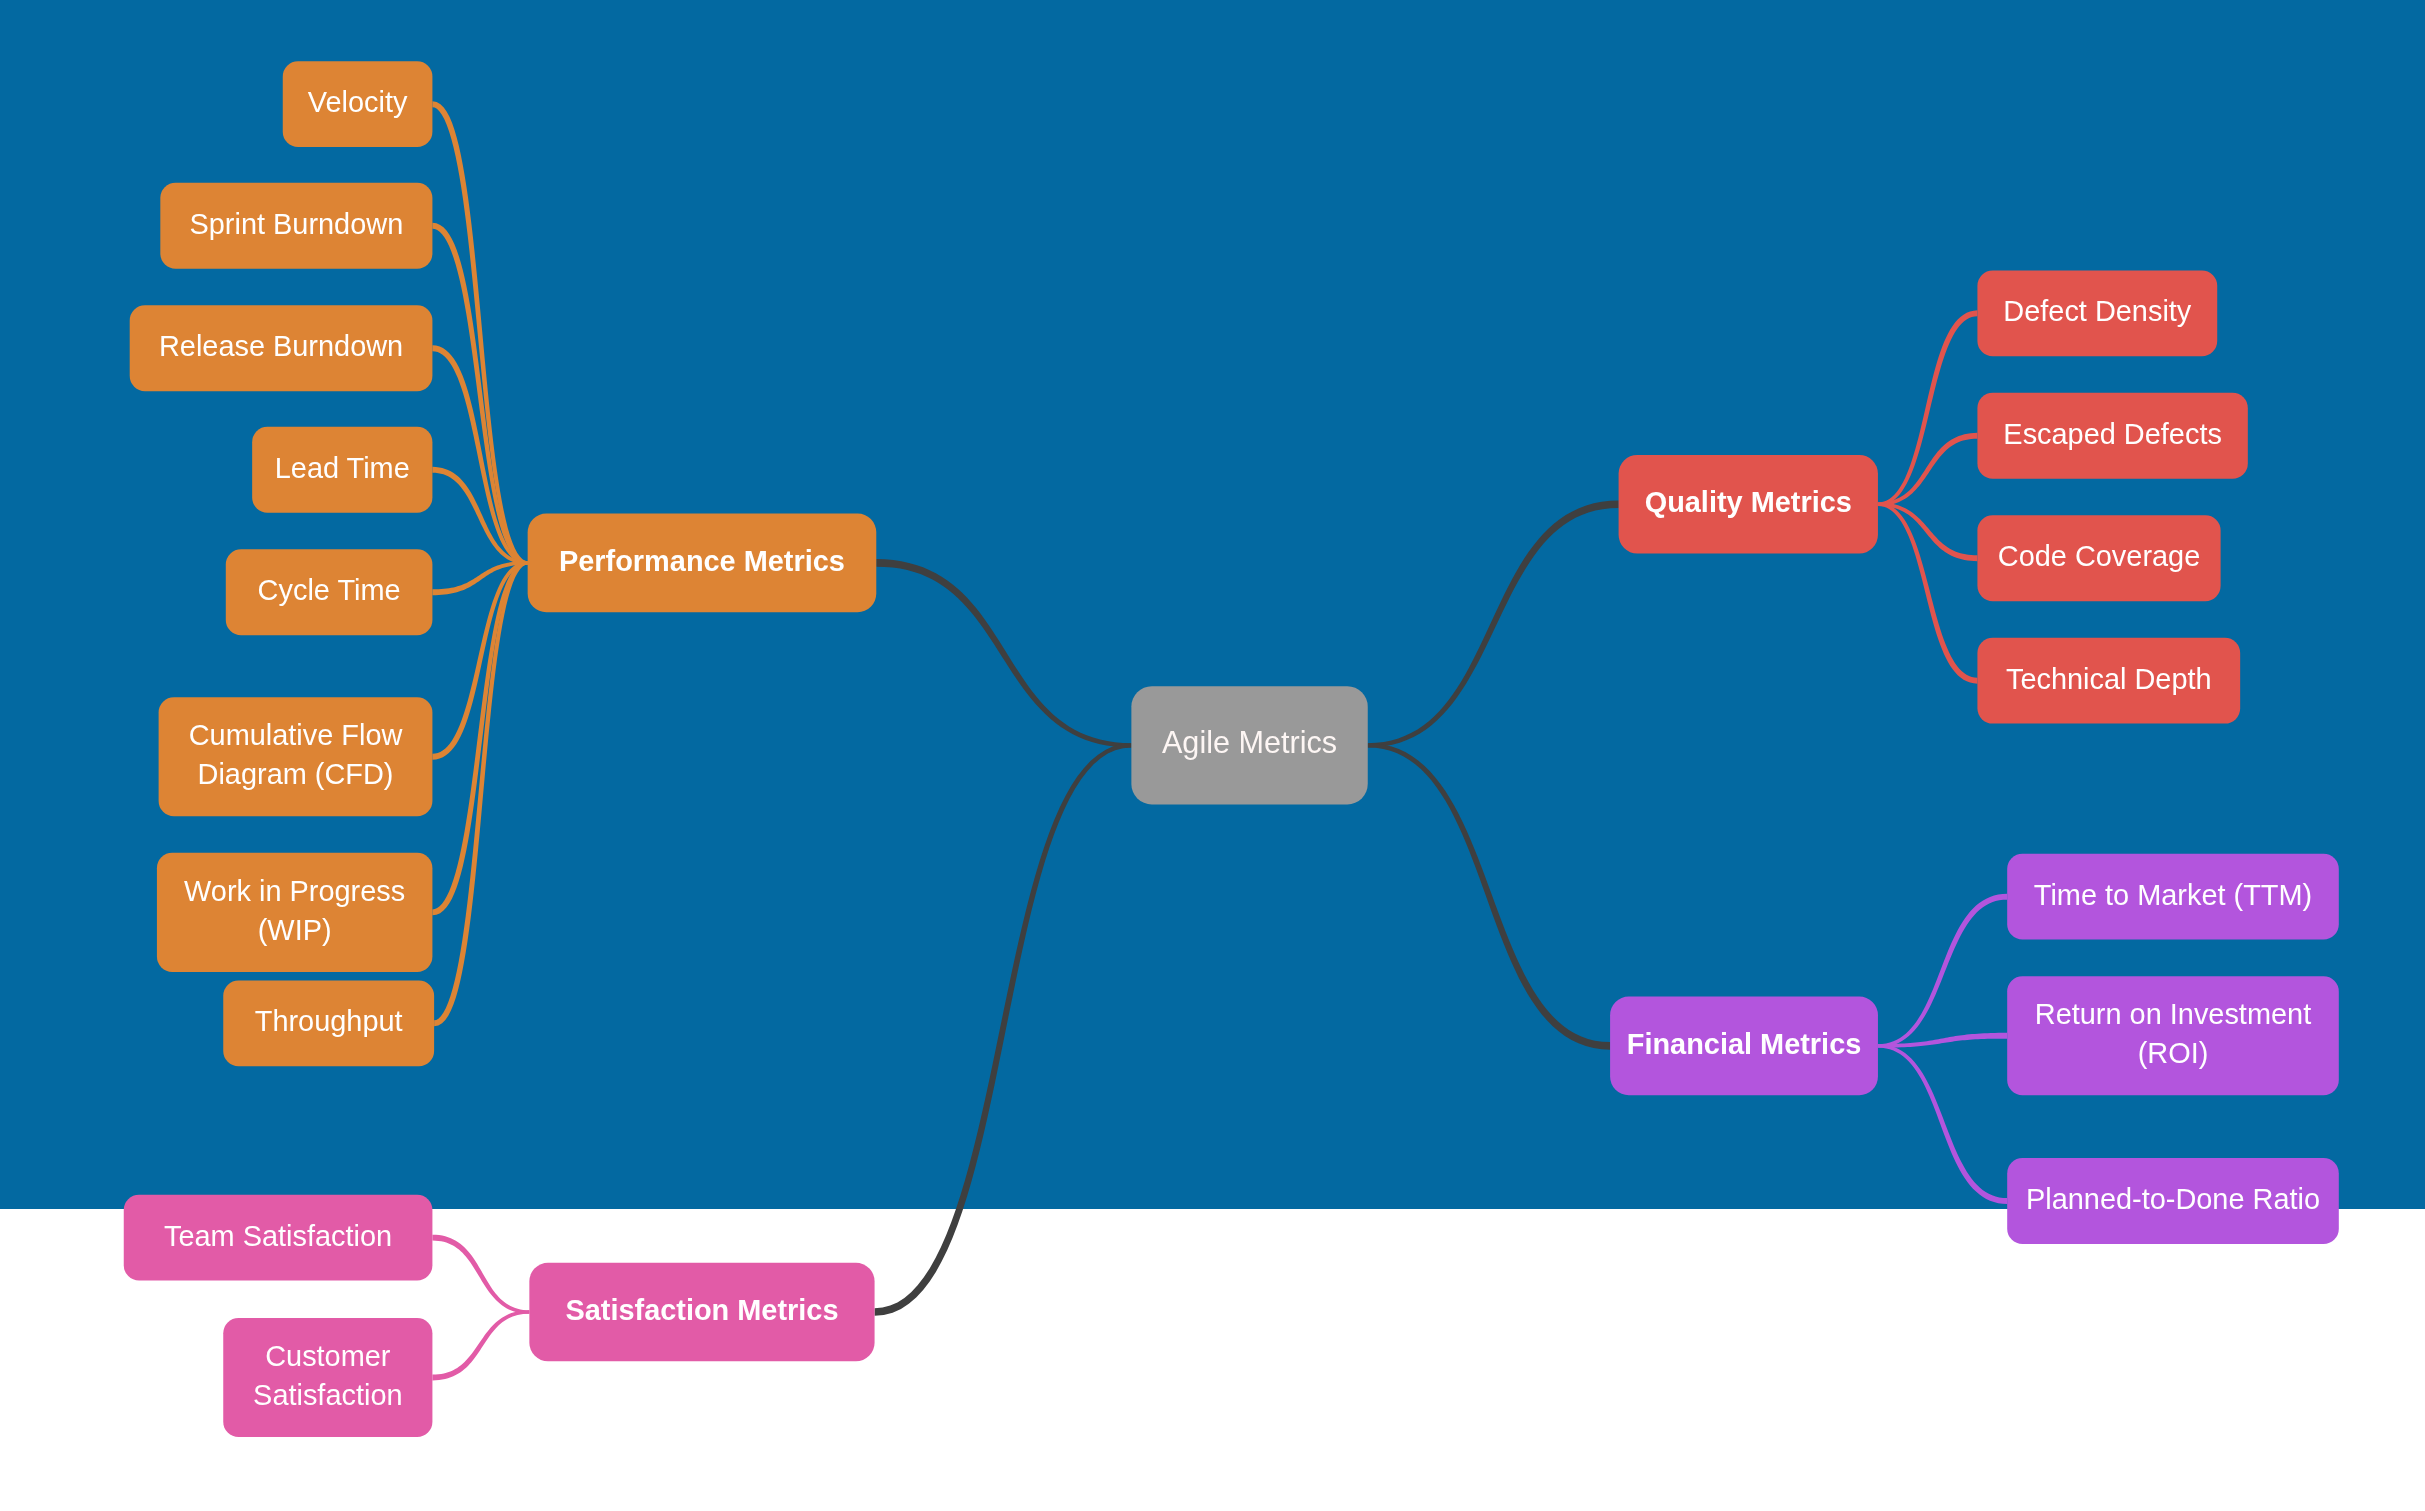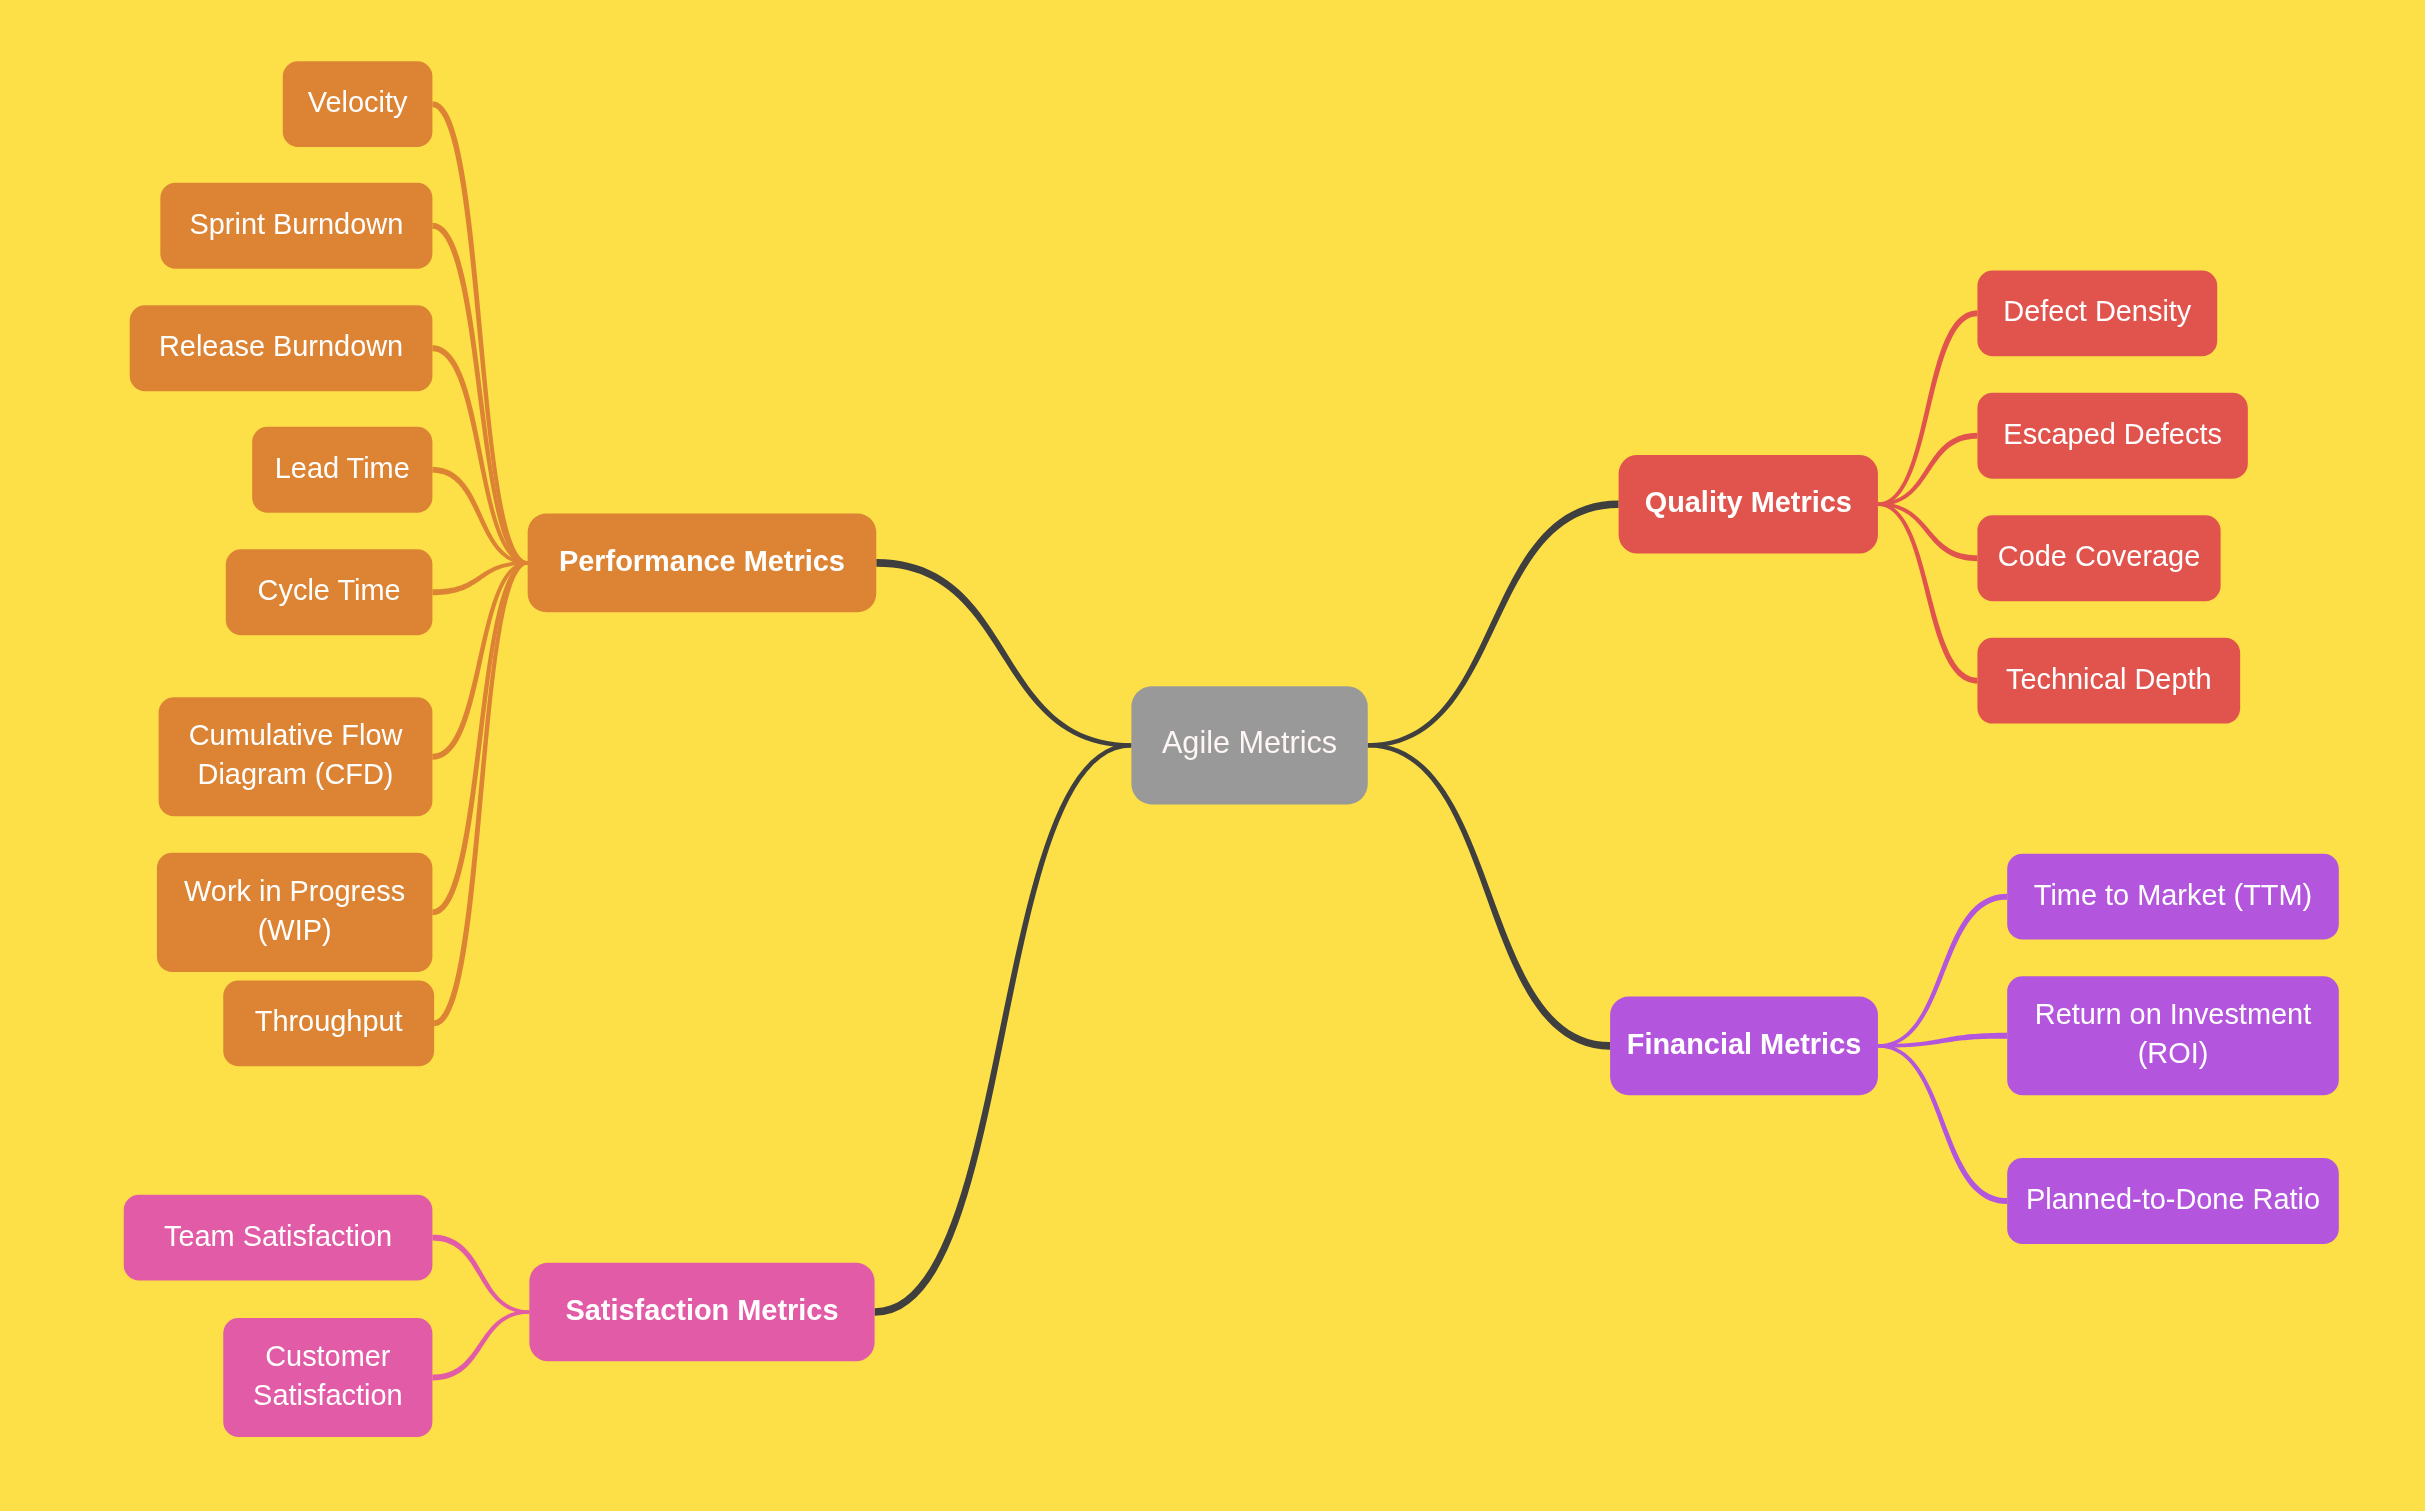--- a/index.html
+++ b/index.html
@@ -10,22 +10,22 @@
   }
   body {
     width: 2426px;
     height: 1511px;
     font-family: "Liberation Sans", sans-serif;
     overflow: hidden;
   }
   #mindmap-root {
     position: relative;
     width: 2426px;
-    height: 1511px;
-    background: #fde047;
+    height: 1209px;
+    background: #0369a1;
   }
   svg#mindmap-svg {
     position: absolute;
     left: 0;
     top: 0;
     width: 2426px;
     height: 1511px;
     display: block;
   }
   .node-rect {

